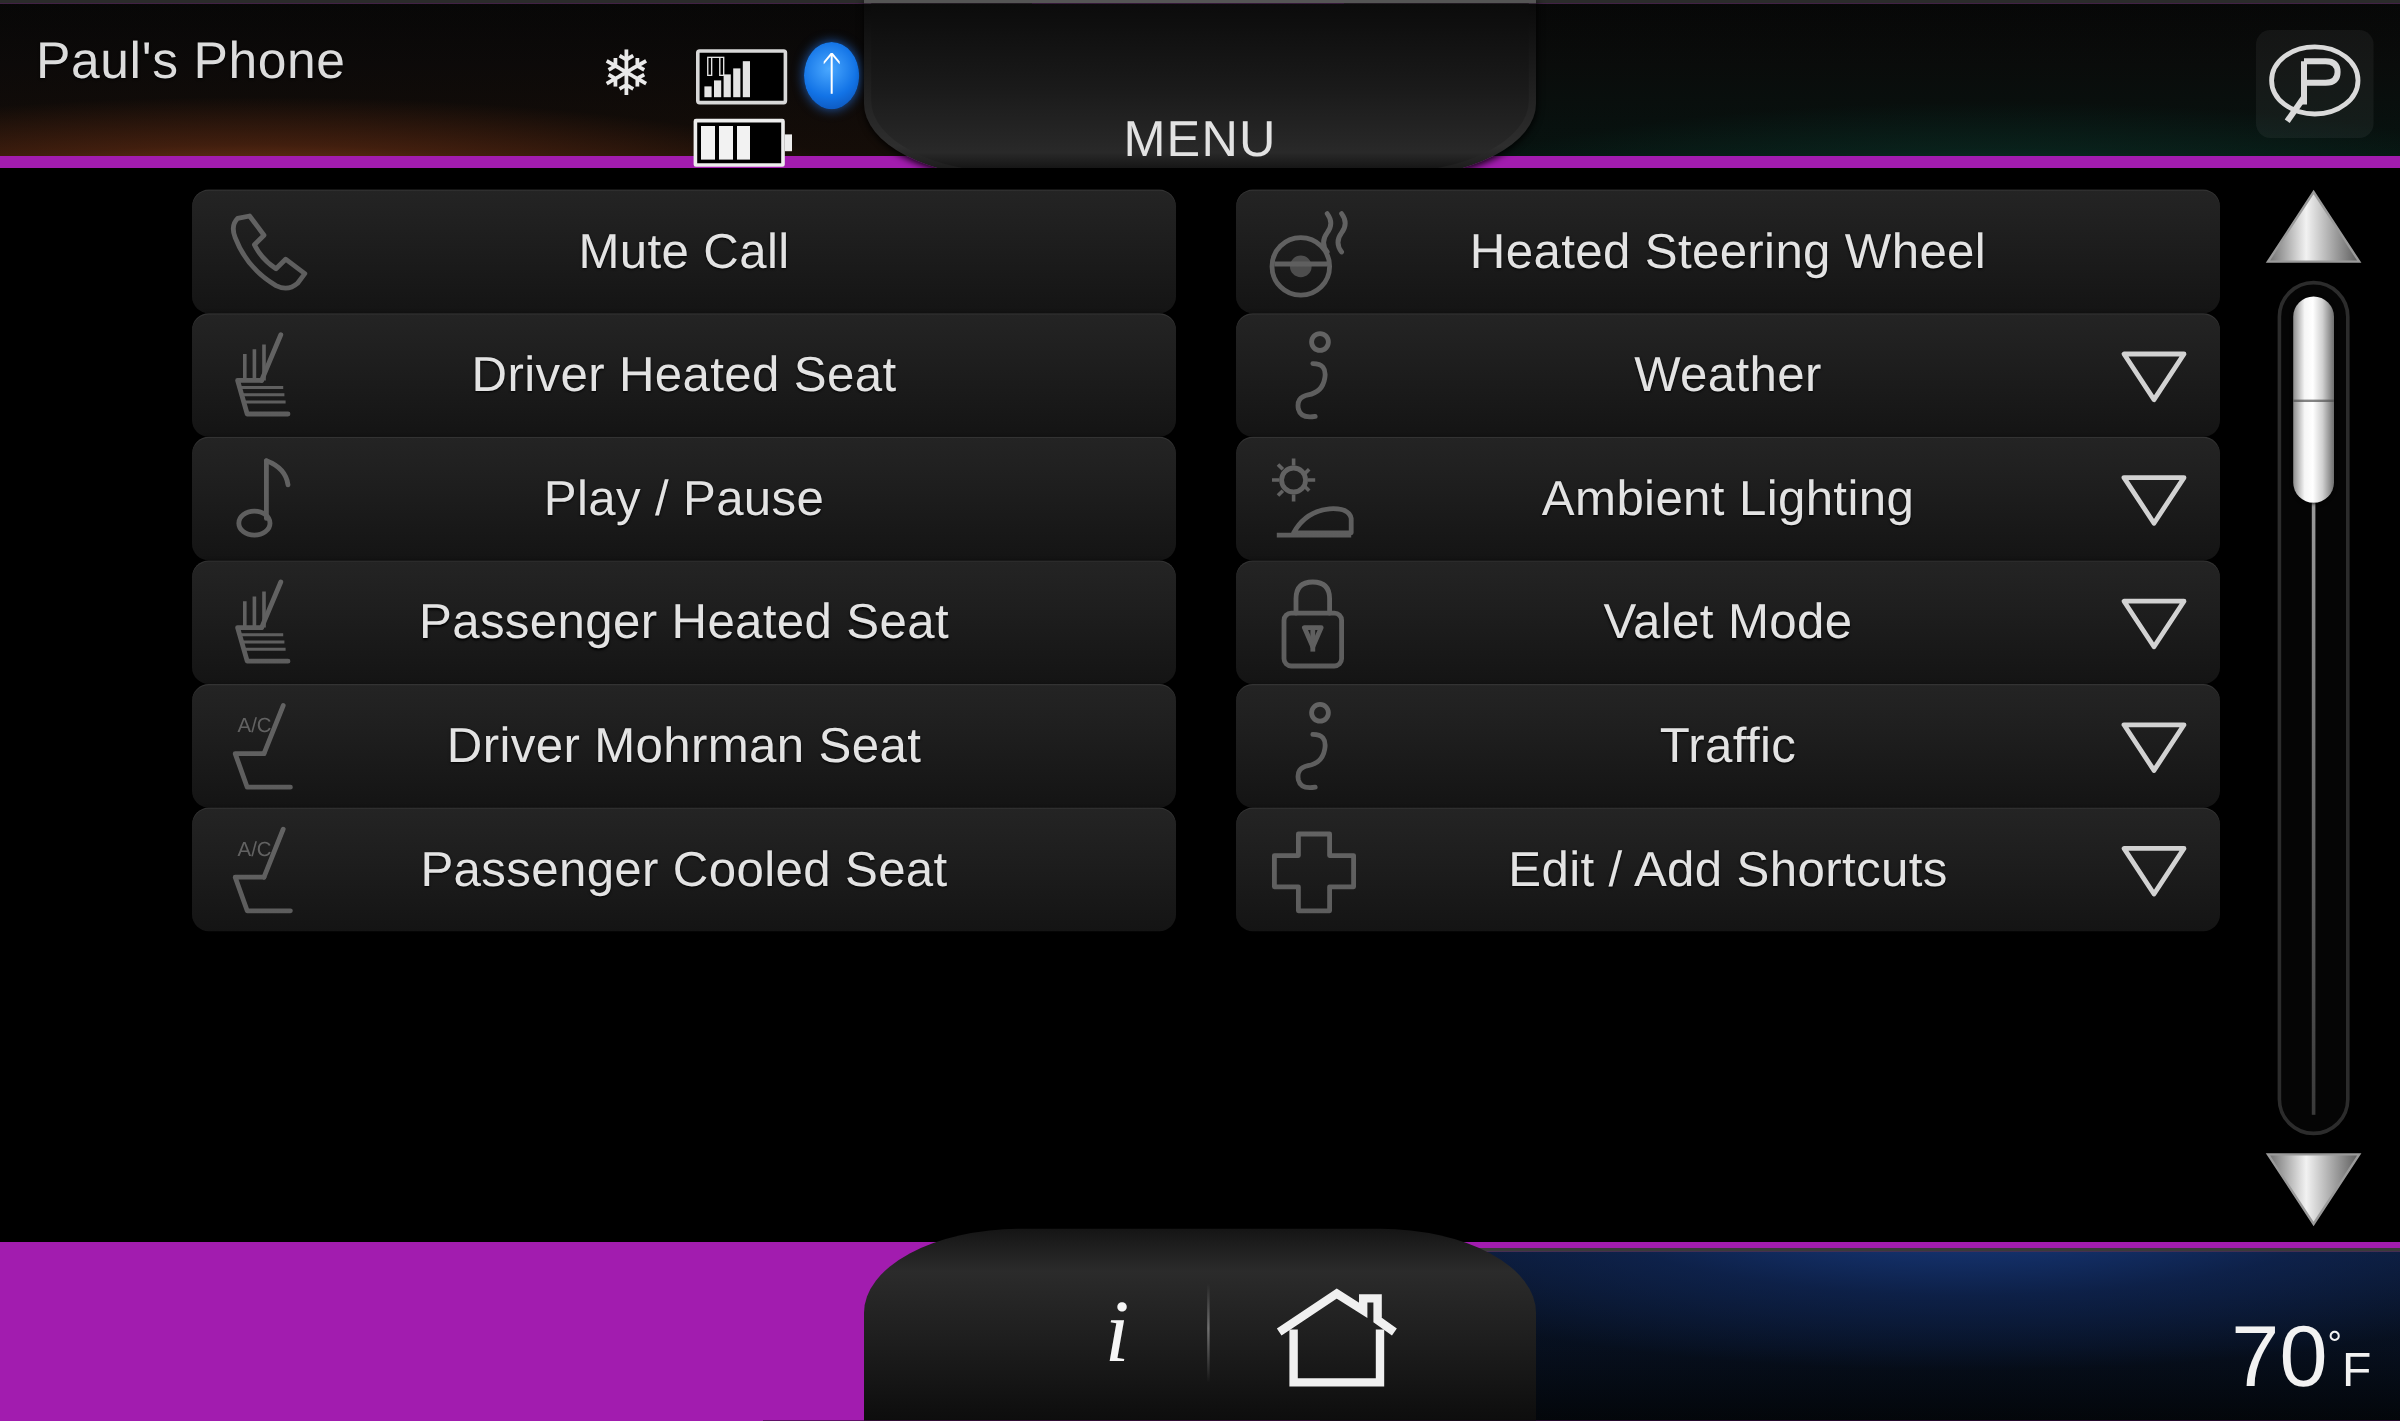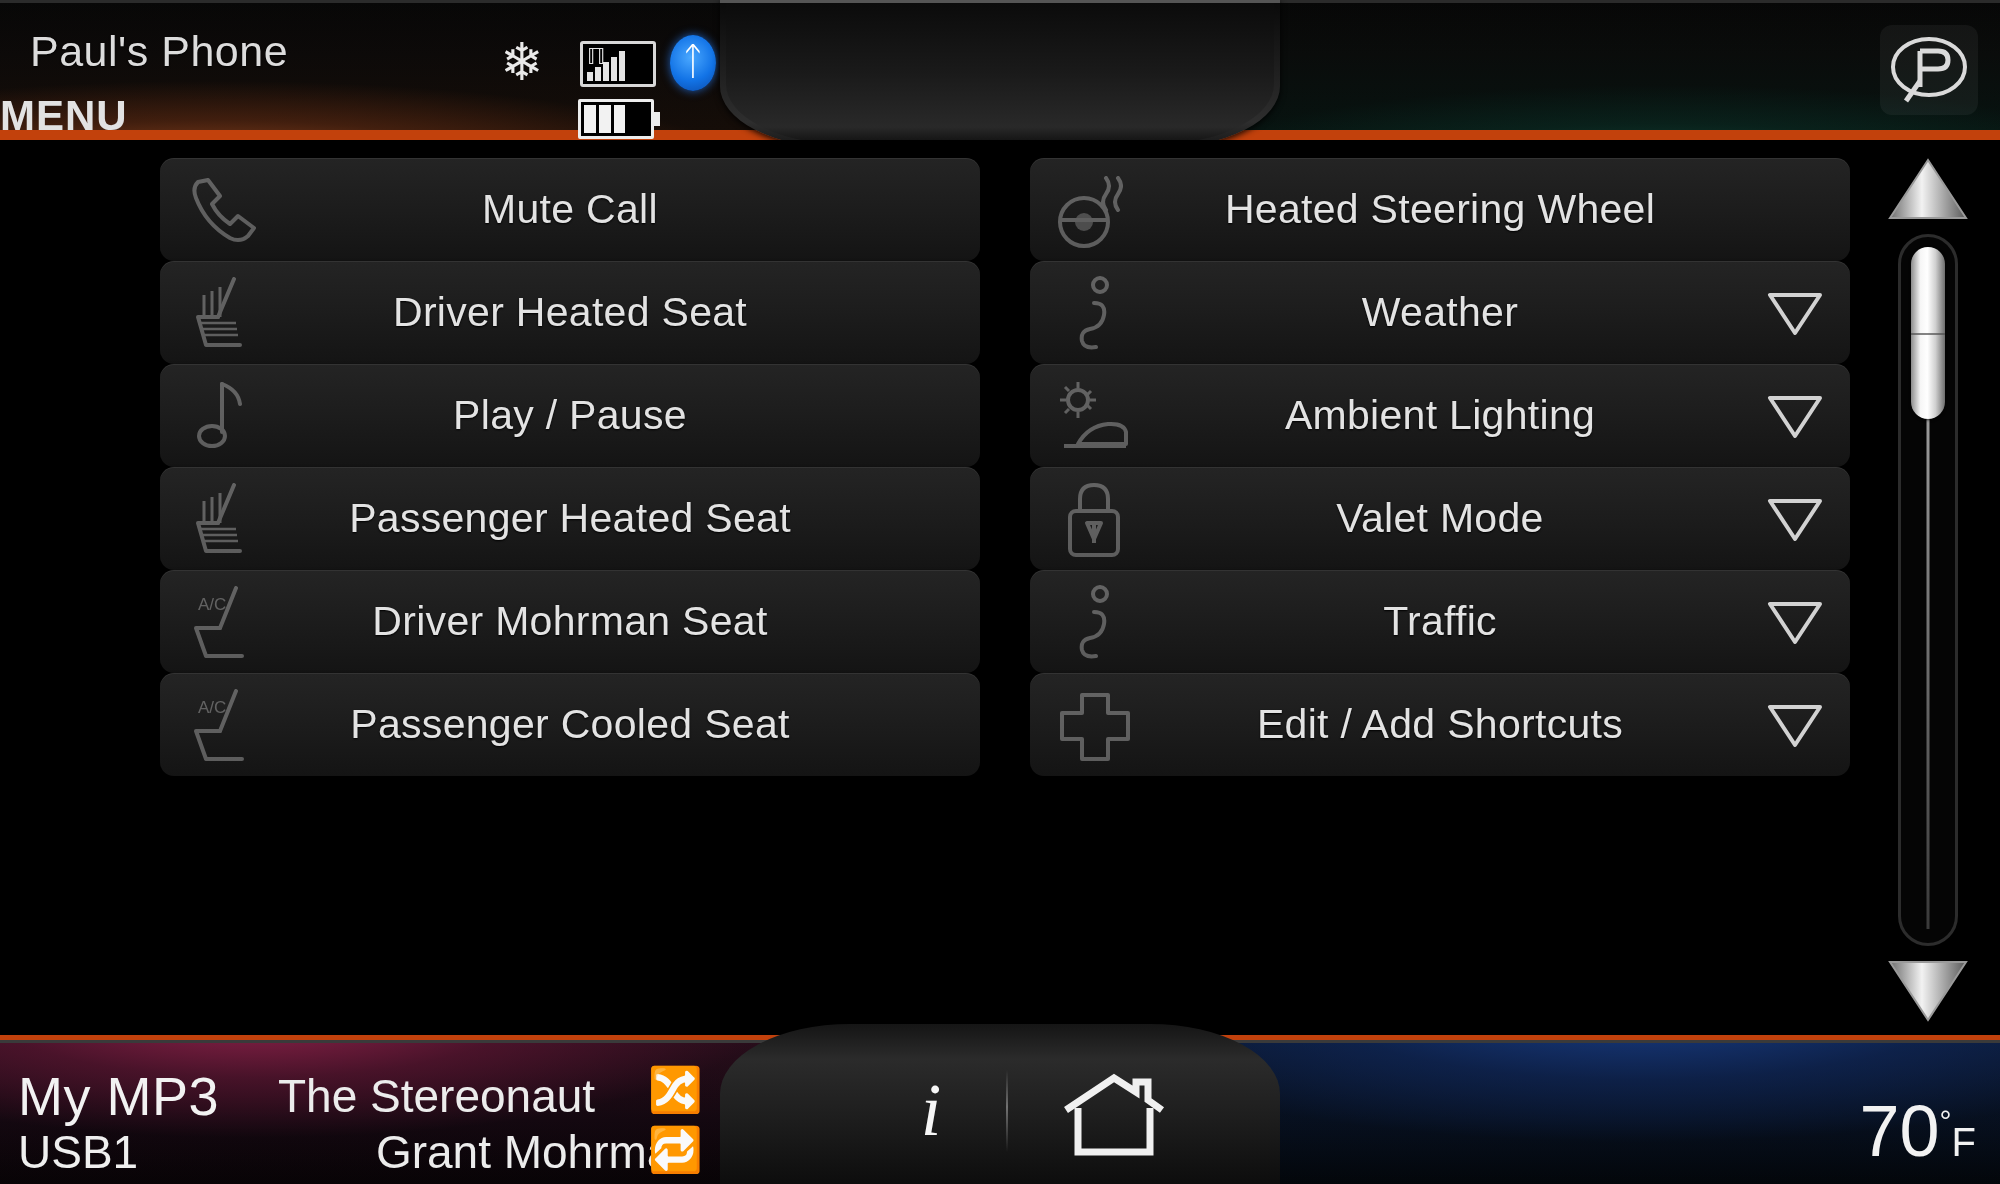--- a/index.html
+++ b/index.html
@@ -6,21 +6,21 @@
   * { margin:0; padding:0; box-sizing:border-box; }
   html, body {
     width:2000px; height:1184px;
     background:#000;
     font-family:"Liberation Sans", sans-serif;
     overflow:hidden;
   }
   #screen {
     position:relative;
     width:2000px; height:1184px;
-    background:#c2410c;
+    background:#a21caf;
   }
 
   
   #header {
     position:absolute; left:0; top:0; width:2000px; height:140px;
     overflow:hidden;
   }
   .hdr-left {
     position:absolute; left:0; top:0; width:860px; height:130px;
     background:
@@ -103,22 +103,22 @@
     font-size:62px; color:#efefef; letter-spacing:1px; font-weight:300;
     text-shadow:0 1px 3px #000;
   }
   .out-temp {
     position:absolute; left:1090px; top:14px;
     font-size:60px; color:#e6e6e6; font-weight:300;
   }
   .out-temp .deg { font-size:26px; vertical-align:super; }
   .out-temp .unit { font-size:34px; }
   .menu-label {
-    position:absolute; left:0; right:0; top:92px; text-align:left;
-    font-size:42px; color:#e2e2e2; letter-spacing:1px; z-index:7;font-weight:bold;
+    position:absolute; left:0; right:0; top:92px; text-align:center;
+    font-size:42px; color:#e2e2e2; letter-spacing:1px; z-index:7;
   }
   .park-btn {
     position:absolute; right:22px; top:22px; width:98px; height:90px;
     border-radius:12px; background:rgba(255,255,255,.05);
   }
 
   
   #main {
     position:absolute; left:0; top:140px; width:2000px; height:895px;
     background:#000;
@@ -477,28 +477,20 @@
               <stop offset="100%" stop-color="#5a5a5a"></stop>
           </linearGradient>
         </defs>
         <path d="M42 62 L80 4 L4 4 Z" fill="url(#gdn)" stroke="#9a9a9a" stroke-width="2"></path>
       </svg>
     </div>
   </div>
 
   <div id="bottom">
 
-    <div class="bb-left">
-      <div class="media-src">My MP3</div>
-      <div class="media-dev">USB1</div>
-      <div class="media-title">The Stereonaut</div>
-      <div class="media-artist">Grant Mohrman</div>
-      <div class="ic-shuffle">🔀</div>
-      <div class="ic-repeat">🔁</div>
-    </div>
 
     <div class="bb-right">
 
       <div class="cab-temp-r">
         <span>70</span><span class="deg">°</span><span class="unit">F</span>
       </div>
     </div>
 
     <div class="bb-center"></div>
 

